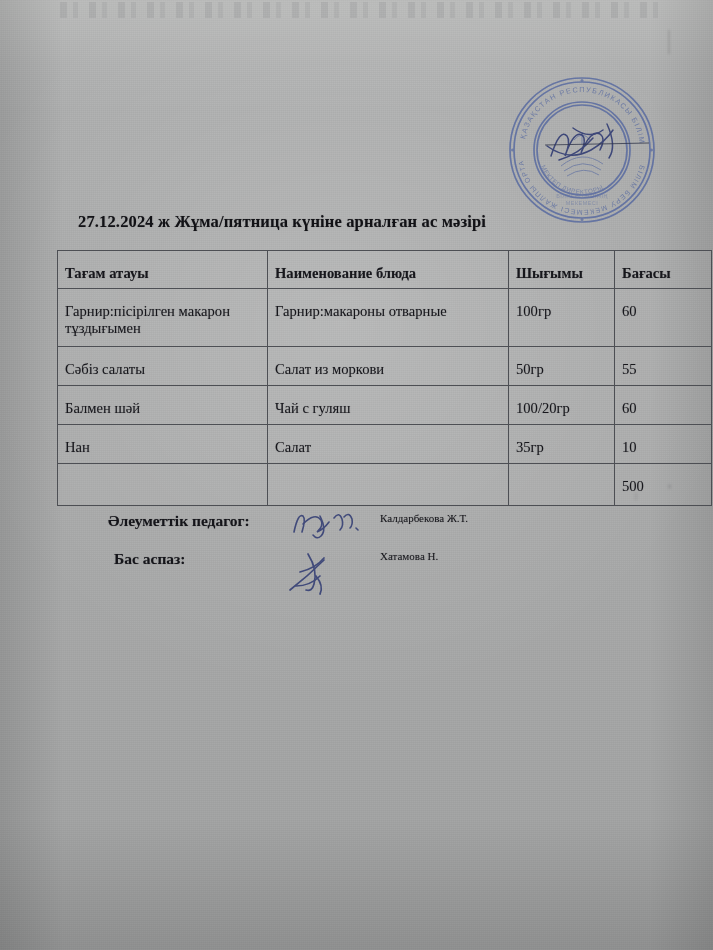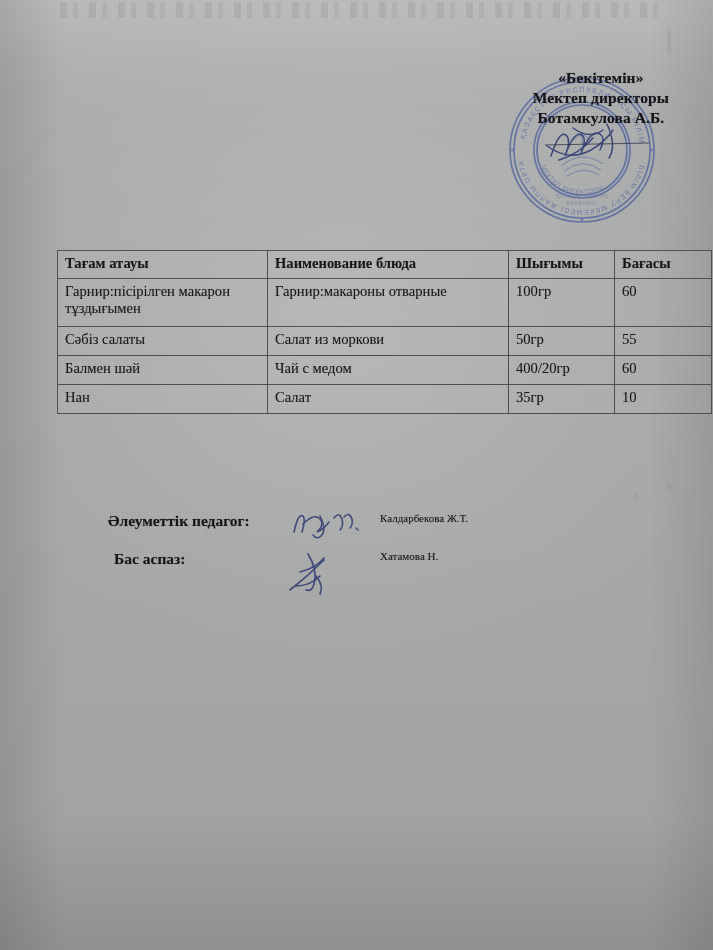--- a/index.html
+++ b/index.html
@@ -120,21 +120,21 @@
     left: 57px;
     top: 250px;
     width: 598px;
     border-collapse: collapse;
     table-layout: fixed;
     z-index: 3;
     background: rgba(255,255,255,0.035);
   }
   .menu-table td, .menu-table th {
     border: 1px solid #4d4f54;
-    padding: 4px 6px 3px 7px;
+    padding: 14px 6px 3px 7px;
     font-size: 14.6px;
     color: #17171c;
     vertical-align: top;
     line-height: 1.17;
     text-align: left;
     font-weight: normal;
     text-shadow: 0 0 .9px rgba(70,70,75,.4);
   }
   .menu-table thead th {
     font-weight: bold;
@@ -233,37 +233,33 @@
       <path d="M61 102 q17 -11 32 -1"></path>
       <path d="M76 58 l0 12"></path>
       <path d="M68 66 q8 -10 16 0"></path>
     </g>
     <g fill="#4a5f9e" opacity=".55" font-family="'Liberation Sans', sans-serif" font-size="5.4" letter-spacing=".5">
       <text x="76" y="124" text-anchor="middle">БІЛІМ БӨЛІМІНІҢ</text>
       <text x="76" y="131" text-anchor="middle">МЕКЕМЕСІ</text>
     </g>
   </svg>
 
-  <div class="approval">
-    <div>«Бекітемін»</div>
-    <div>Мектеп директоры</div>
-    <div>Ботамкулова А.Б.</div>
-  </div>
 
   <svg class="sig-director" viewBox="0 0 105 60">
     <g fill="none" stroke="#2f3a72" stroke-width="1.5" stroke-linecap="round">
       <path d="M6 44 q9 -28 16 -20 q4 5 -2 20 q9 -26 17 -21 q5 4 -1 18 q10 -24 19 -19 q6 4 0 16"></path>
       <path d="M28 16 q16 12 30 2"></path>
       <path d="M2 34 q22 16 44 4 q14 -8 22 -20"></path>
       <path d="M62 12 q10 22 2 34"></path>
       <path d="M14 48 q20 -6 34 -22"></path>
     </g>
     <path d="M0 33 L104 31" fill="none" stroke="#23283f" stroke-width="1.1" opacity=".8"></path>
   </svg>
 
+  <div class="doc-title">27.12.2024 ж Жұма/пятница күніне арналған ас мәзірі</div>
 
   <table class="menu-table">
     <thead>
       <tr>
         <th class="col-kk">Тағам атауы</th>
         <th class="col-ru">Наименование блюда</th>
         <th class="col-out">Шығымы</th>
         <th class="col-price">Бағасы</th>
       </tr>
     </thead>
@@ -275,29 +271,35 @@
         <td>60</td>
       </tr>
       <tr class="r-norm">
         <td>Сәбіз салаты</td>
         <td>Салат из моркови</td>
         <td>50гр</td>
         <td>55</td>
       </tr>
       <tr class="r-norm">
         <td>Балмен шәй</td>
-        <td>Чай с медом</td>
-        <td>400/20гр</td>
+        <td>Чай с гуляш</td>
+        <td>100/20гр</td>
         <td>60</td>
       </tr>
       <tr class="r-norm">
         <td>Нан</td>
         <td>Салат</td>
         <td>35гр</td>
         <td>10</td>
+      </tr>
+      <tr class="r-total">
+        <td></td>
+        <td></td>
+        <td></td>
+        <td class="total-value">500</td>
       </tr>
     </tbody>
   </table>
 
   <div class="signatures">
 
     <div class="sig-row">
       <span class="sig-label">Әлеуметтік педагог:</span>
       <svg class="sig-mark" style="left:182px; top:-6px; width:74px; height:34px;" viewBox="0 0 74 34">
         <g fill="none" stroke="#2f3a72" stroke-width="1.6" stroke-linecap="round">

